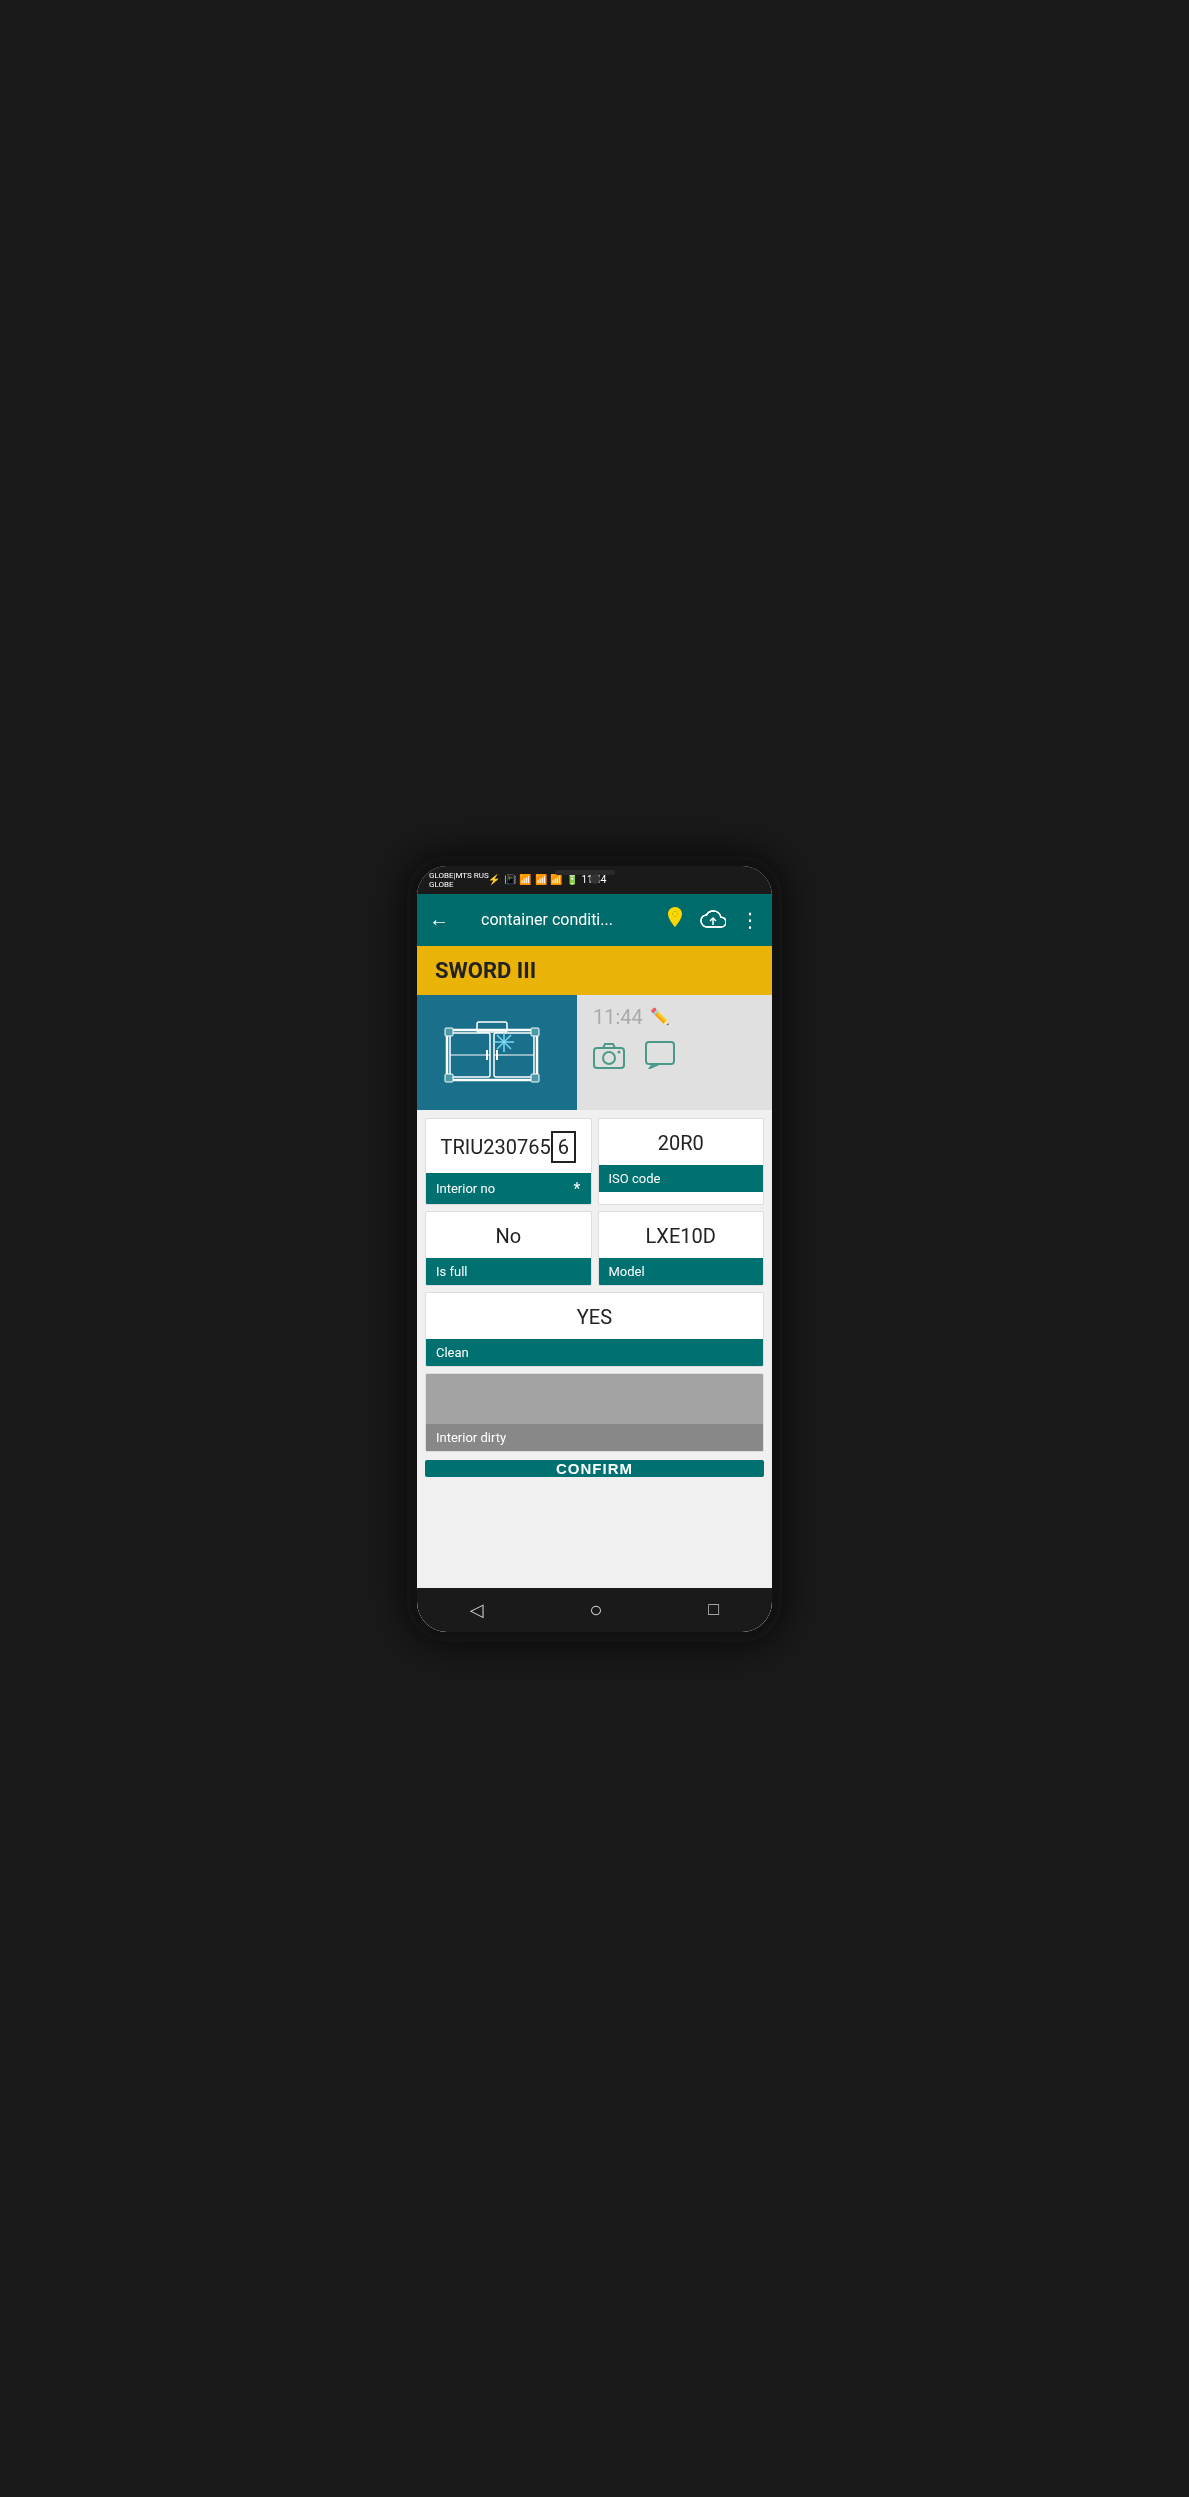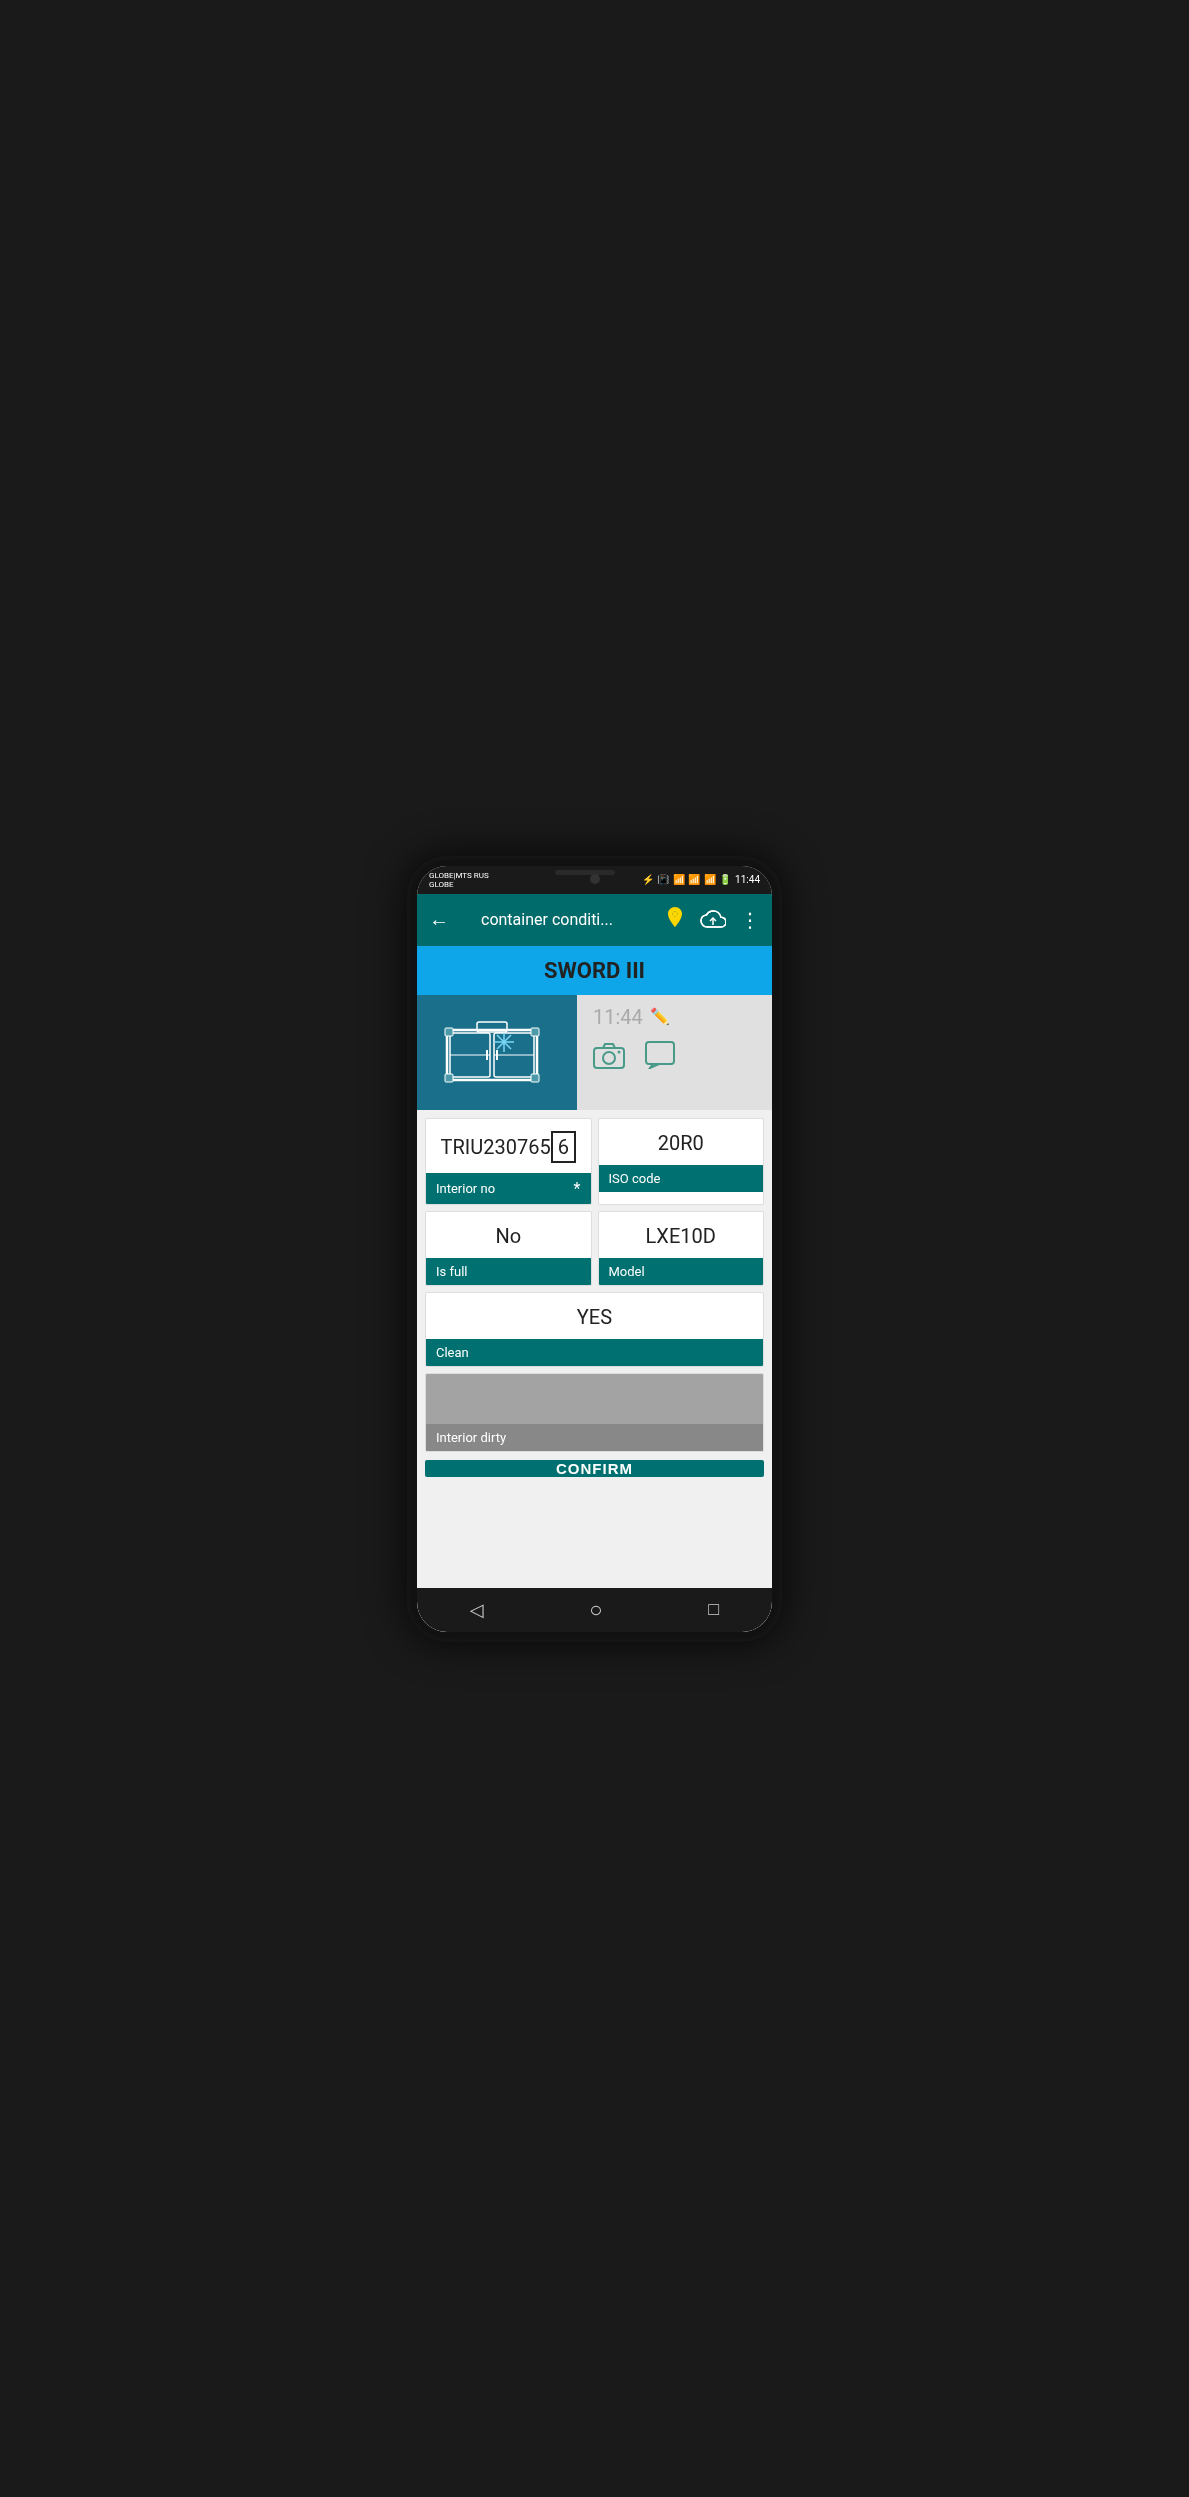--- a/index.html
+++ b/index.html
@@ -32,21 +32,21 @@
       overflow: hidden;
       display: flex;
       flex-direction: column;
     }
 
     
     .status-bar {
       background: #1a1a1a;
       color: #fff;
       display: flex;
-      justify-content: space-between;
+      justify-content: flex-start;
       align-items: center;
       padding: 4px 12px;
       font-size: 9px;
       height: 28px;
     }
 
     .status-bar-left {
       display: flex;
       flex-direction: column;
       font-size: 8px;
@@ -84,26 +84,25 @@
     }
 
     
     .content-area {
       flex: 1;
       overflow-y: auto;
       background: #f0f0f0;
     }
 
     .page-title {
-      background: #0ea5e9;
-      padding: 12px 4px;
+      background: #eab308;
+      padding: 12px 18px;
       font-size: 22px;
       font-weight: bold;
       color: #222;
-      text-align: center;
     }
 
     
     .top-row {
       display: flex;
       background: #e0e0e0;
     }
 
     .container-image-box {
       width: 160px;

